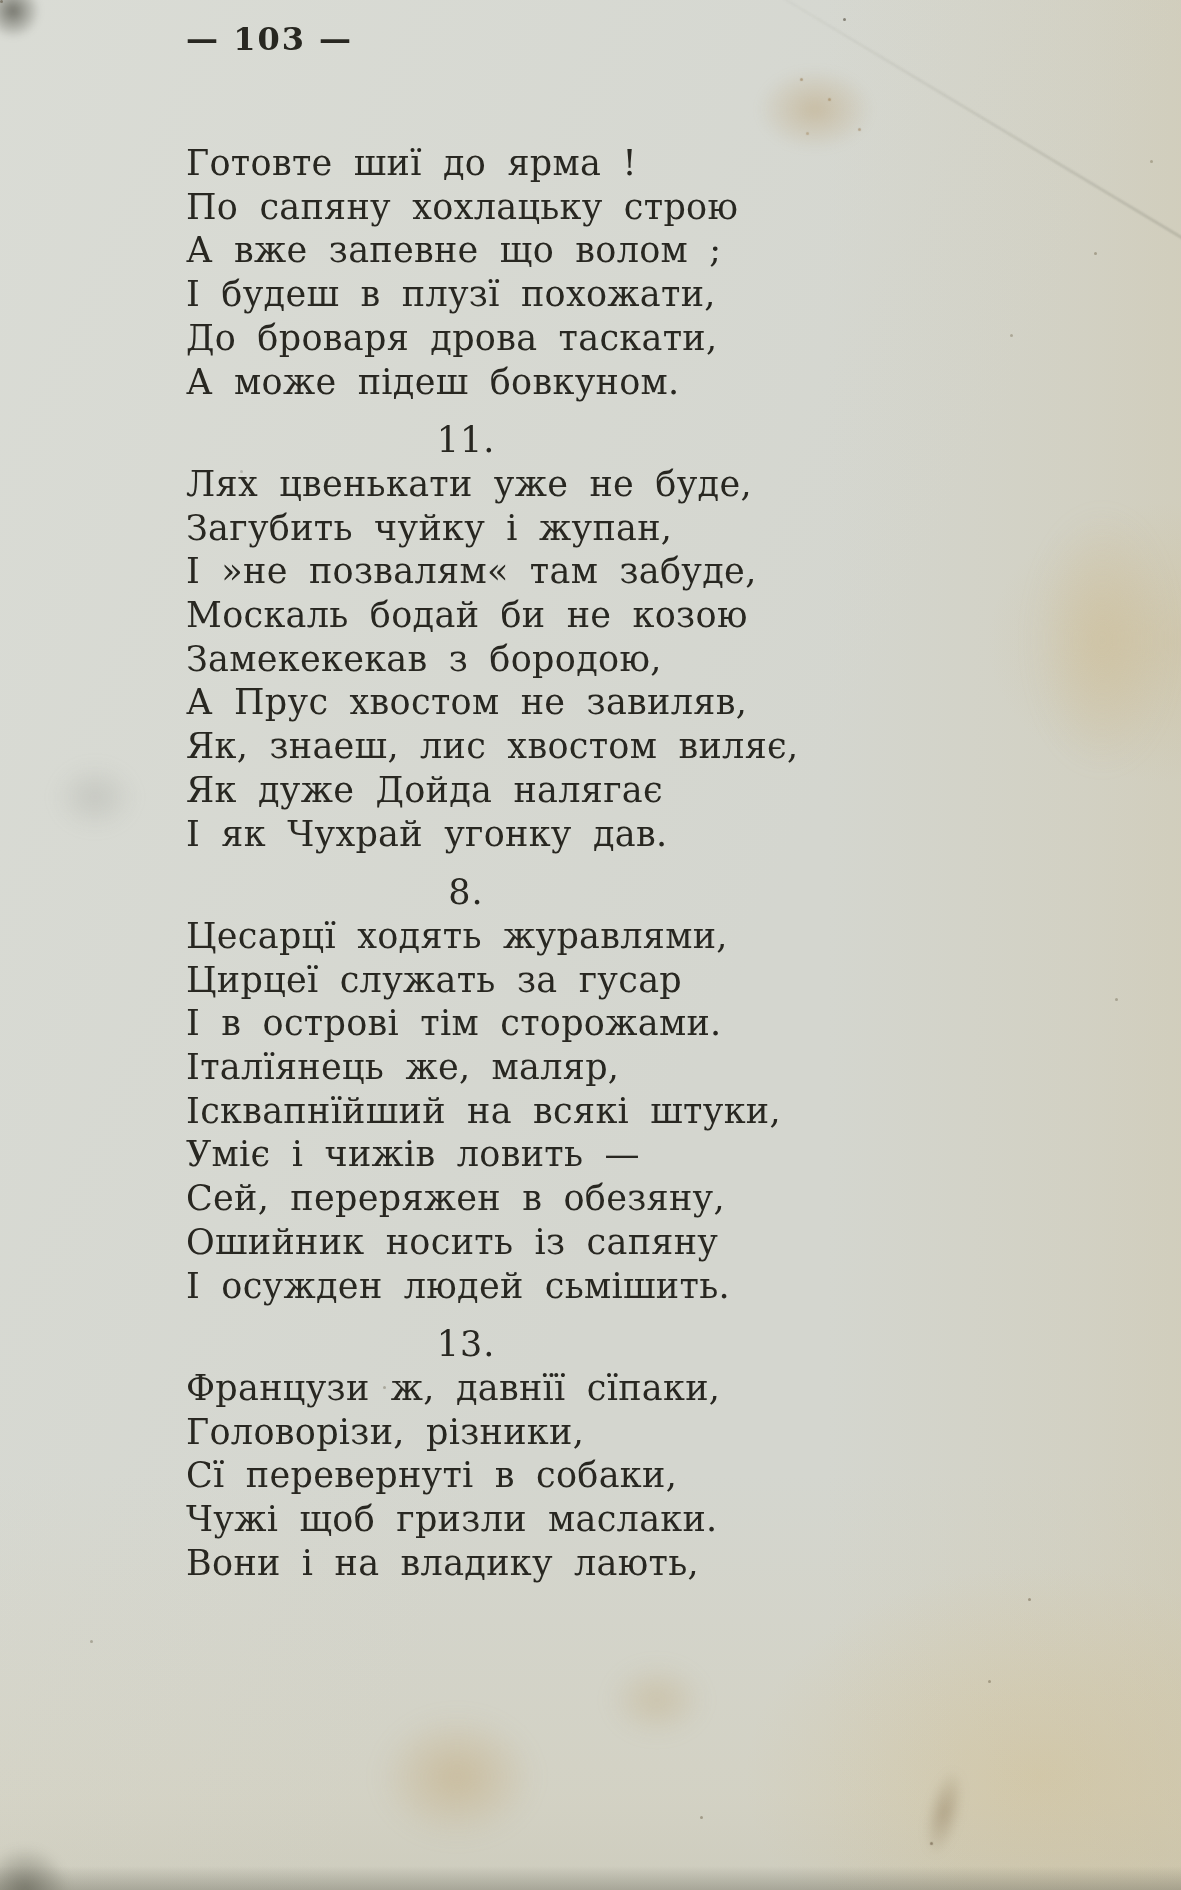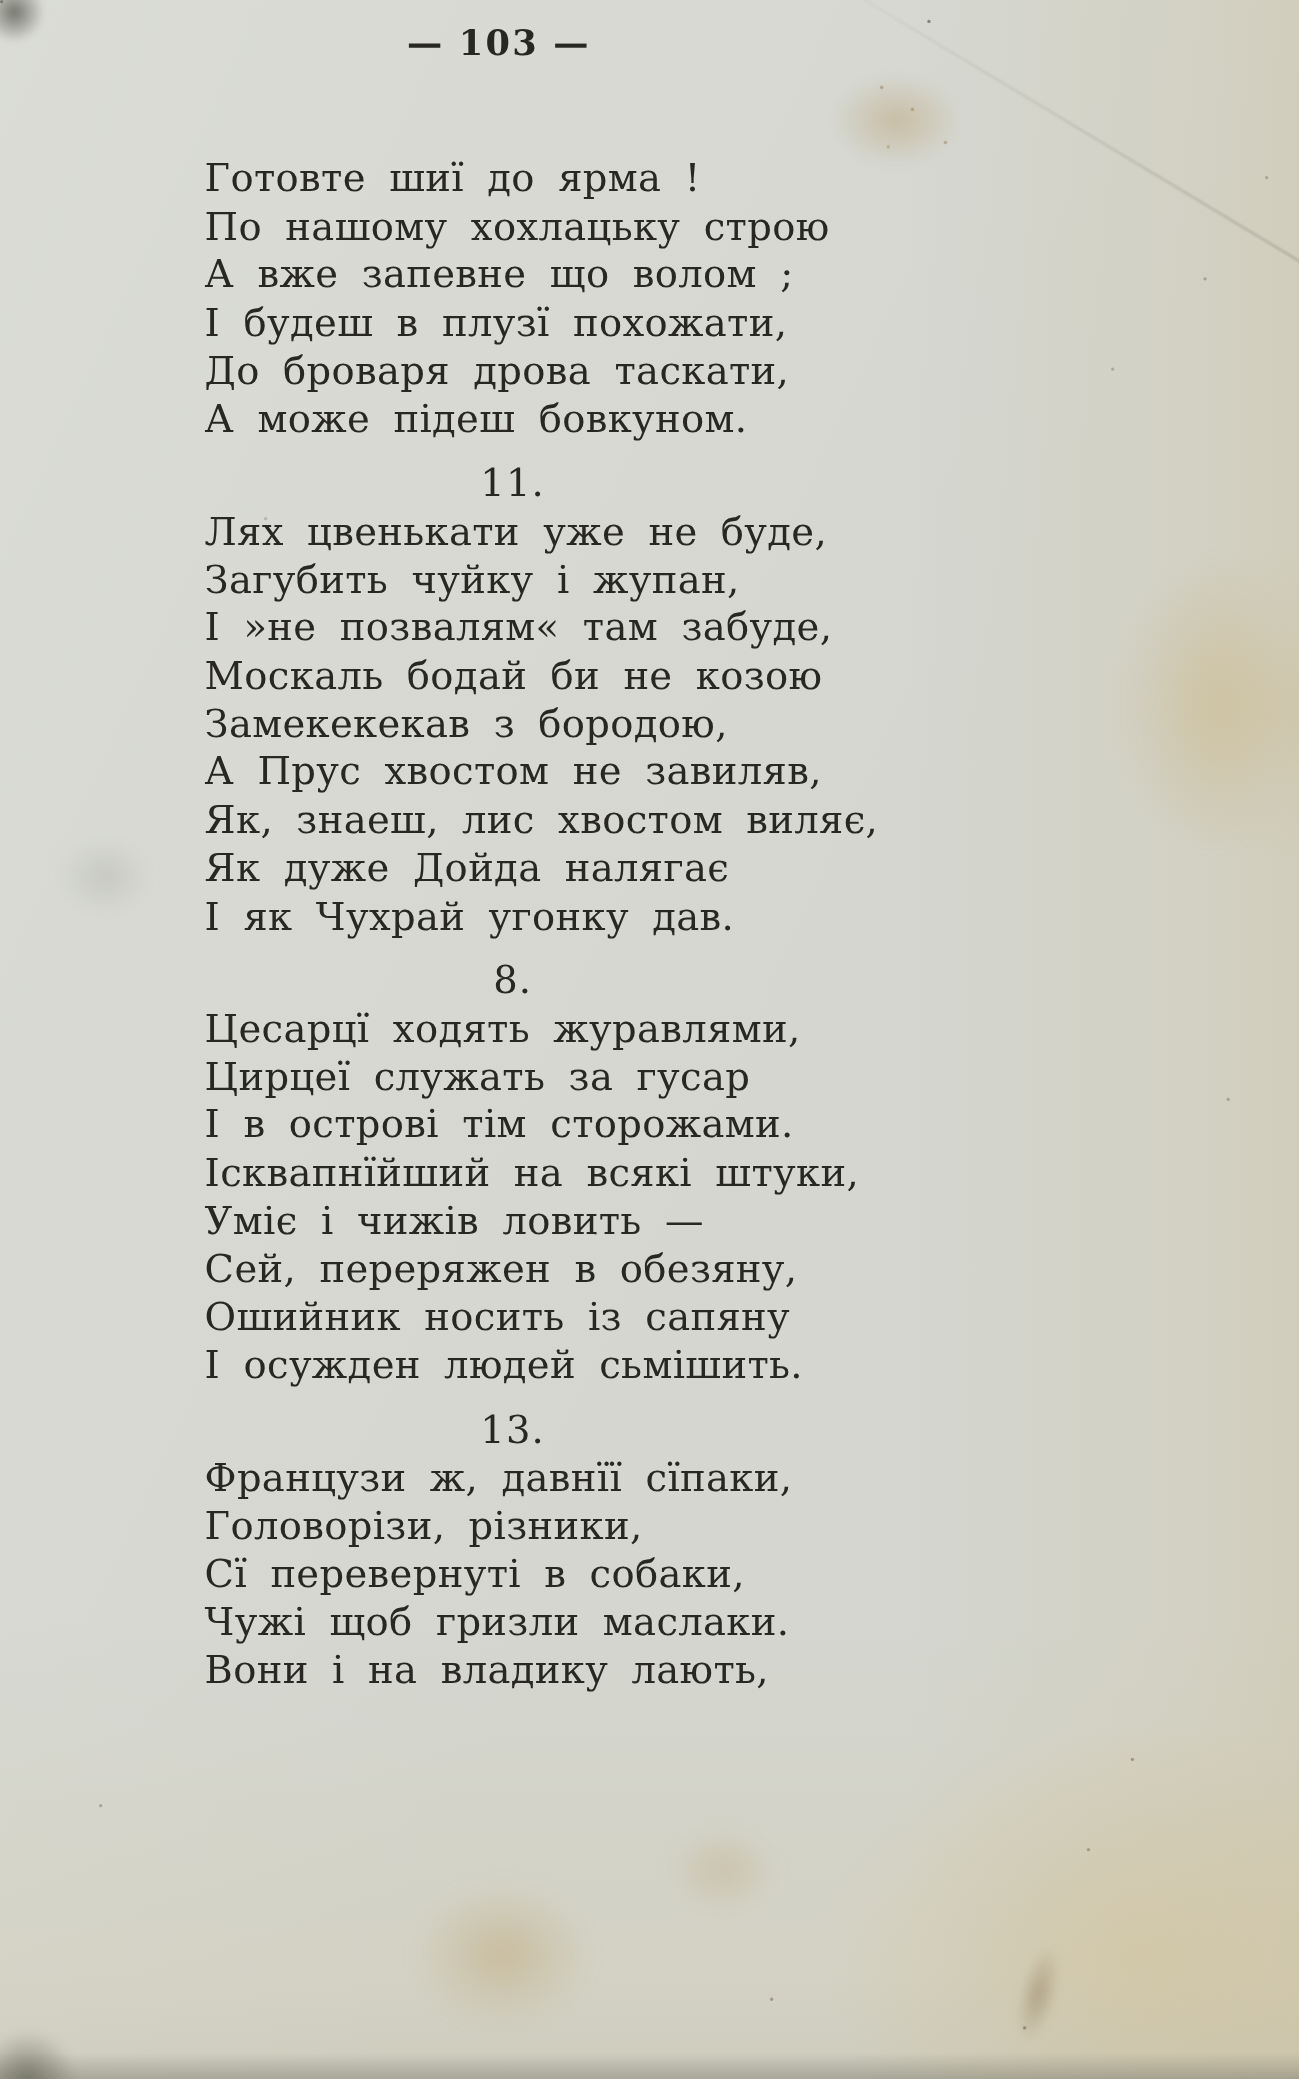--- a/index.html
+++ b/index.html
@@ -67,21 +67,21 @@
       90px 1640px 0 rgba(90,80,58,0.35),
       1028px 1598px 0 rgba(95,80,55,0.45),
       930px 1842px 1px rgba(80,62,40,0.5),
       700px 1816px 0 rgba(90,75,50,0.4),
       988px 1680px 0 rgba(95,80,55,0.4),
       540px 1120px 0 rgba(100,95,80,0.3),
       240px 470px 0 rgba(100,95,85,0.3);}
   
   .folio{
     position:absolute;left:186px;top:20px;width:535px;
-    text-align:center;font-size:32px;font-weight:bold;
+    font-size:32px;font-weight:bold;
     letter-spacing:2px;color:var(--ink,#282721);
   }
   .poem{
     position:absolute;left:186px;top:142px;width:680px;
     font-size:35px;line-height:43.7px;
     letter-spacing:0.3px;word-spacing:0.28em;
     color:var(--ink,#282721);
   }
   .line{white-space:nowrap;}
   .stanza-number{
@@ -106,21 +106,21 @@
   <div class="stain smudge-left"></div>
   <div class="crease"></div>
   <div class="specks"></div>
 
   <div class="folio">— 103 —</div>
 
   <div class="poem">
 
     <div>
       <div class="line">Готовте шиї до ярма !</div>
-      <div class="line">По нашому хохлацьку строю</div>
+      <div class="line">По сапяну хохлацьку строю</div>
       <div class="line">А вже запевне що волом ;</div>
       <div class="line">І будеш в плузї похожати,</div>
       <div class="line">До броваря дрова таскати,</div>
       <div class="line">А може підеш бовкуном.</div>
     </div>
 
     <div>
       <div class="line stanza-number">11.</div>
       <div class="line">Лях цвенькати уже не буде,</div>
       <div class="line">Загубить чуйку і жупан,</div>
@@ -131,20 +131,21 @@
       <div class="line">Як, знаеш, лис хвостом виляє,</div>
       <div class="line">Як дуже Дойда налягає</div>
       <div class="line">І як Чухрай угонку дав.</div>
     </div>
 
     <div>
       <div class="line stanza-number">8.</div>
       <div class="line">Цесарцї ходять журавлями,</div>
       <div class="line">Цирцеї служать за гусар</div>
       <div class="line">І в острові тім сторожами.</div>
+      <div class="line">Італїянець же, маляр,</div>
       <div class="line">Ісквапнїйший на всякі штуки,</div>
       <div class="line">Уміє і чижів ловить —</div>
       <div class="line">Сей, переряжен в обезяну,</div>
       <div class="line">Ошийник носить із сапяну</div>
       <div class="line">І осужден людей сьмішить.</div>
     </div>
 
     <div>
       <div class="line stanza-number">13.</div>
       <div class="line">Французи ж, давнїї сїпаки,</div>

